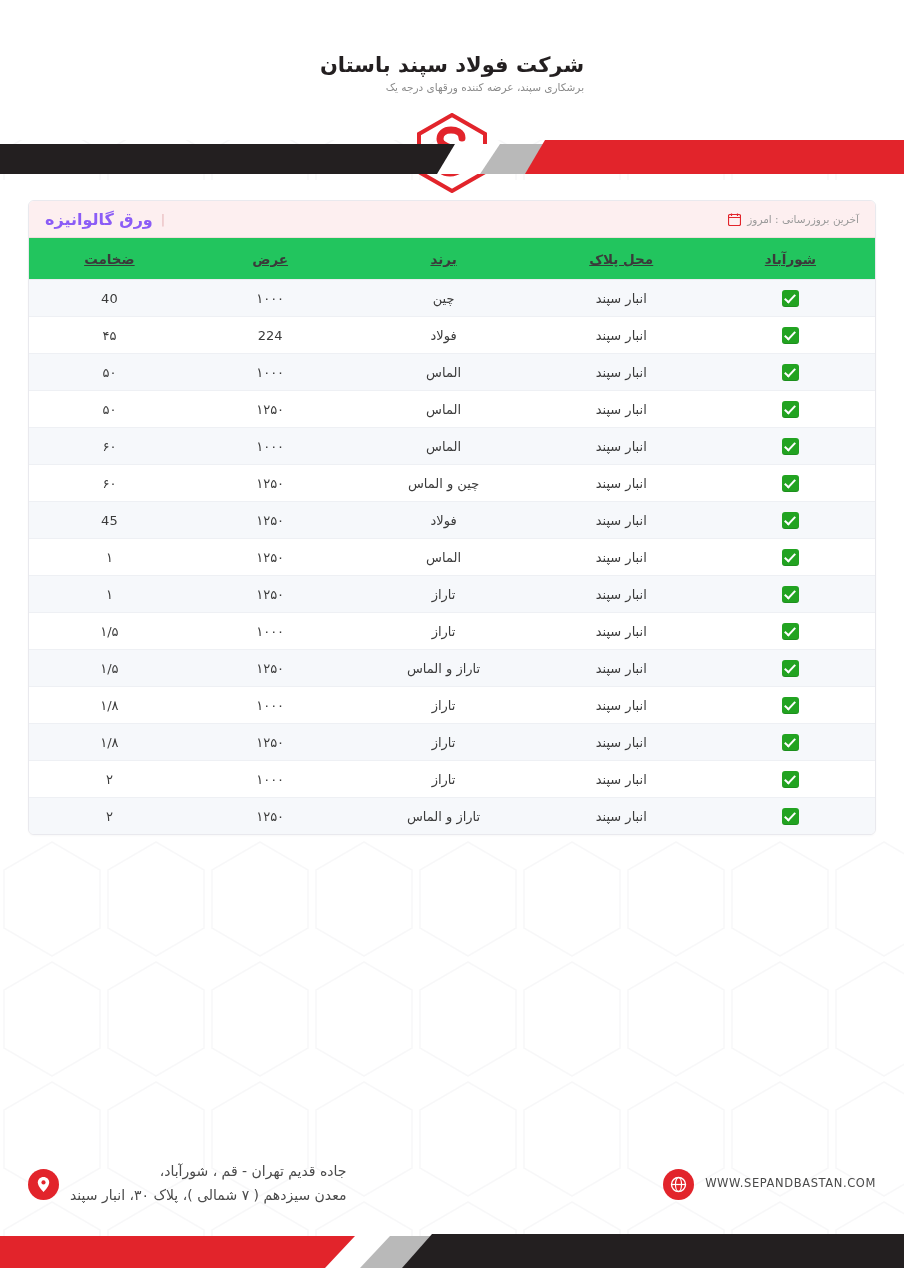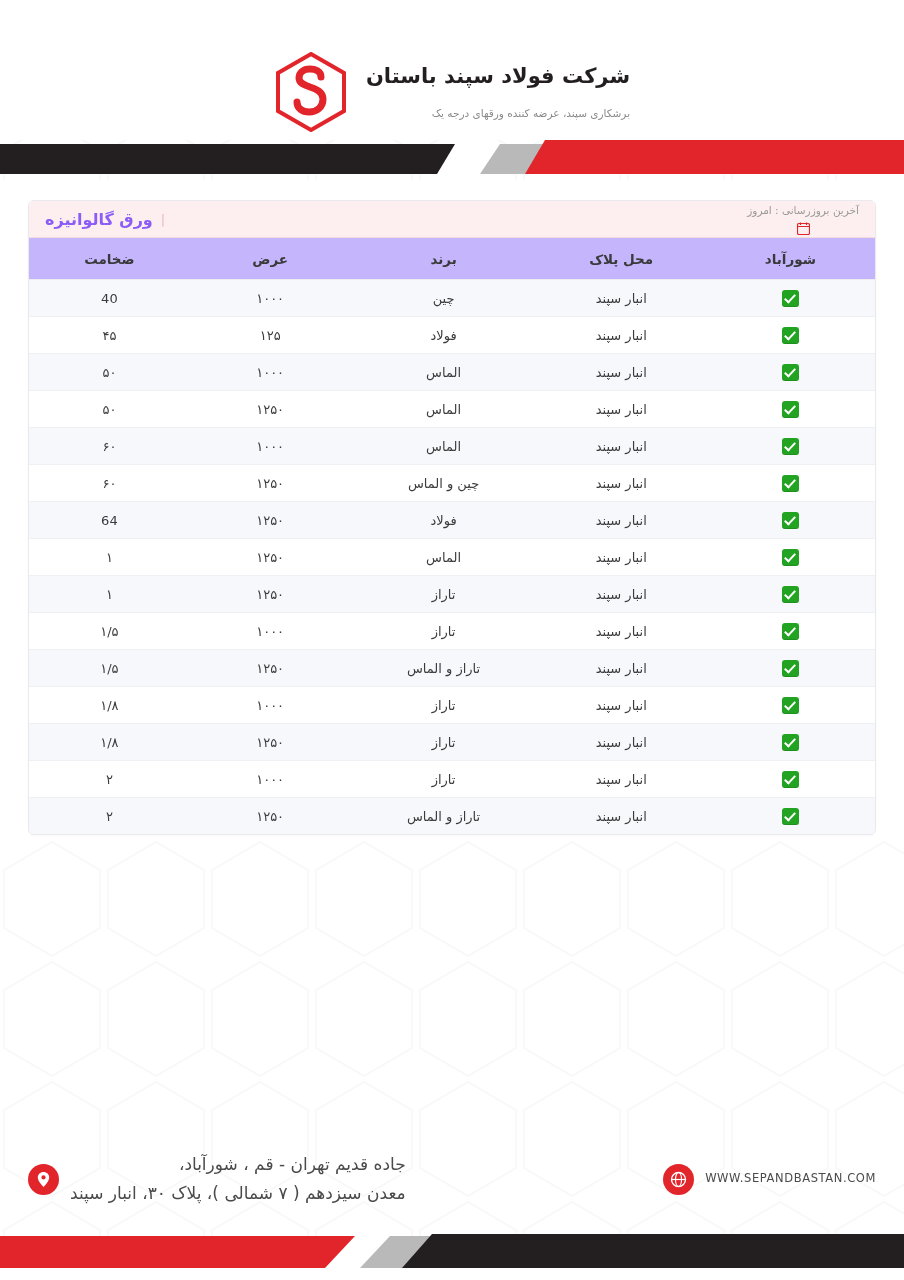--- a/index.html
+++ b/index.html
@@ -29,39 +29,39 @@
     position: relative;
     height: 140px;
     background: #ffffff;
   }
   .brand {
     position: absolute;
     top: 52px;
     right: 0;
     left: 0;
     display: flex;
-    flex-direction: row;
+    flex-direction: column;
     align-items: center;
     justify-content: center;
     gap: 18px;
   }
   .brand-text {
     text-align: right;
   }
   .brand-title {
     font-size: 21px;
     font-weight: bold;
     color: #231f20;
     letter-spacing: 0px;
     line-height: 1.3;
   }
   .brand-sub {
     font-size: 10.5px;
     color: #8a8a8a;
-    margin-top: 16px;
+    margin-top: 1px;
     line-height: 1.4;
   }
   .logo-mark {
     width: 74px;
     height: 80px;
     position: relative;
     flex: 0 0 auto;
   }
 
   
@@ -103,41 +103,42 @@
     flex-direction: row;
   }
   .sep {
     color: #e8b9bb;
     font-size: 13px;
   }
   .update-wrap {
     display: flex;
     align-items: center;
     gap: 6px;
-    flex-direction: column;
+    flex-direction: row;
   }
   .update-text {
     font-size: 10.5px;
     color: #9a9a9a;
   }
   .cal-icon { line-height: 0; }
 
   table {
     width: 100%;
     border-collapse: collapse;
     table-layout: fixed;
   }
   thead th {
     font-size: 13.5px;
     font-weight: bold;
     color: #3a3a3a;
     padding: 13px 0 12px 0;
     border-bottom: 1px solid #ececf1;
     text-align: center;
-    background: #c4b5fd;
+    background: #22c55e;
+    text-decoration: underline;
   }
   tbody td {
     font-size: 13px;
     color: #3b3b3b;
     text-align: center;
     padding: 10px 0 9px 0;
     border-bottom: 1px solid #eef0f4;
   }
   tbody tr:nth-child(odd) { background: #f6f8fb; }
   tbody tr:nth-child(even) { background: #ffffff; }
@@ -195,21 +196,21 @@
     width: 31px;
     height: 31px;
     border-radius: 50%;
     background: #e2242b;
     display: flex;
     align-items: center;
     justify-content: center;
     flex: 0 0 auto;
   }
   .f-text {
-    font-size: 17px;
+    font-size: 14px;
     color: #4a4a4a;
     line-height: 1.7;
     text-align: right;
   }
   .f-text.ltr { direction: ltr; letter-spacing: 0.6px; font-size: 11.5px; text-align: right; }
   .f-phone { direction: rtl; font-size: 11.5px; color: #4a4a4a; }
 
   .footer-strip {
     position: absolute;
     bottom: 0;
@@ -297,21 +298,21 @@
           <td><span class="check"></span></td>
           <td>انبار سپند</td>
           <td>چین</td>
           <td>۱۰۰۰</td>
           <td>40</td>
         </tr>
         <tr>
           <td><span class="check"></span></td>
           <td>انبار سپند</td>
           <td>فولاد</td>
-          <td>۱۲۵</td>
+          <td>224</td>
           <td>۴۵</td>
         </tr>
         <tr>
           <td><span class="check"></span></td>
           <td>انبار سپند</td>
           <td>الماس</td>
           <td>۱۰۰۰</td>
           <td>۵۰</td>
         </tr>
         <tr>
@@ -333,21 +334,21 @@
           <td>انبار سپند</td>
           <td>چین و الماس</td>
           <td>۱۲۵۰</td>
           <td>۶۰</td>
         </tr>
         <tr>
           <td><span class="check"></span></td>
           <td>انبار سپند</td>
           <td>فولاد</td>
           <td>۱۲۵۰</td>
-          <td>64</td>
+          <td>45</td>
         </tr>
         <tr>
           <td><span class="check"></span></td>
           <td>انبار سپند</td>
           <td>الماس</td>
           <td>۱۲۵۰</td>
           <td>۱</td>
         </tr>
         <tr>
           <td><span class="check"></span></td>

